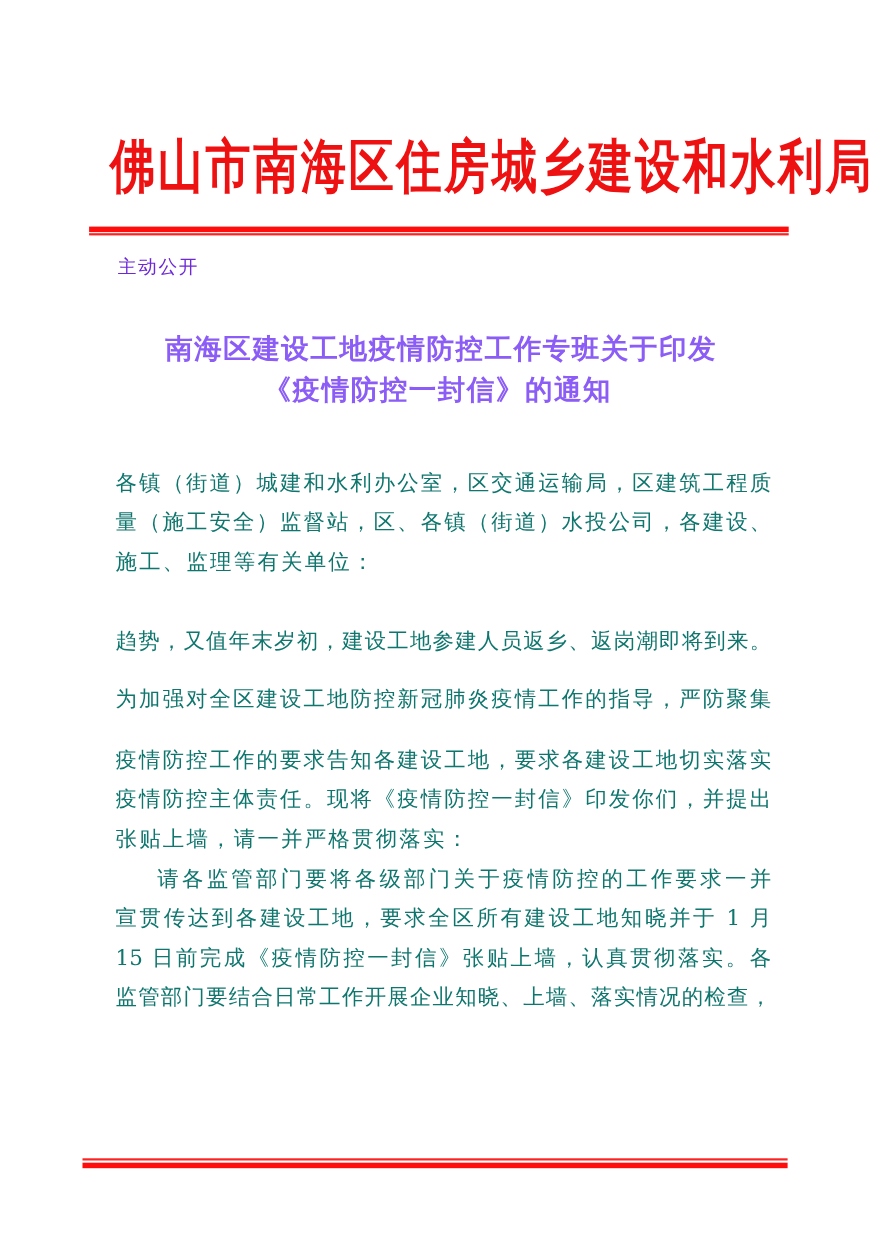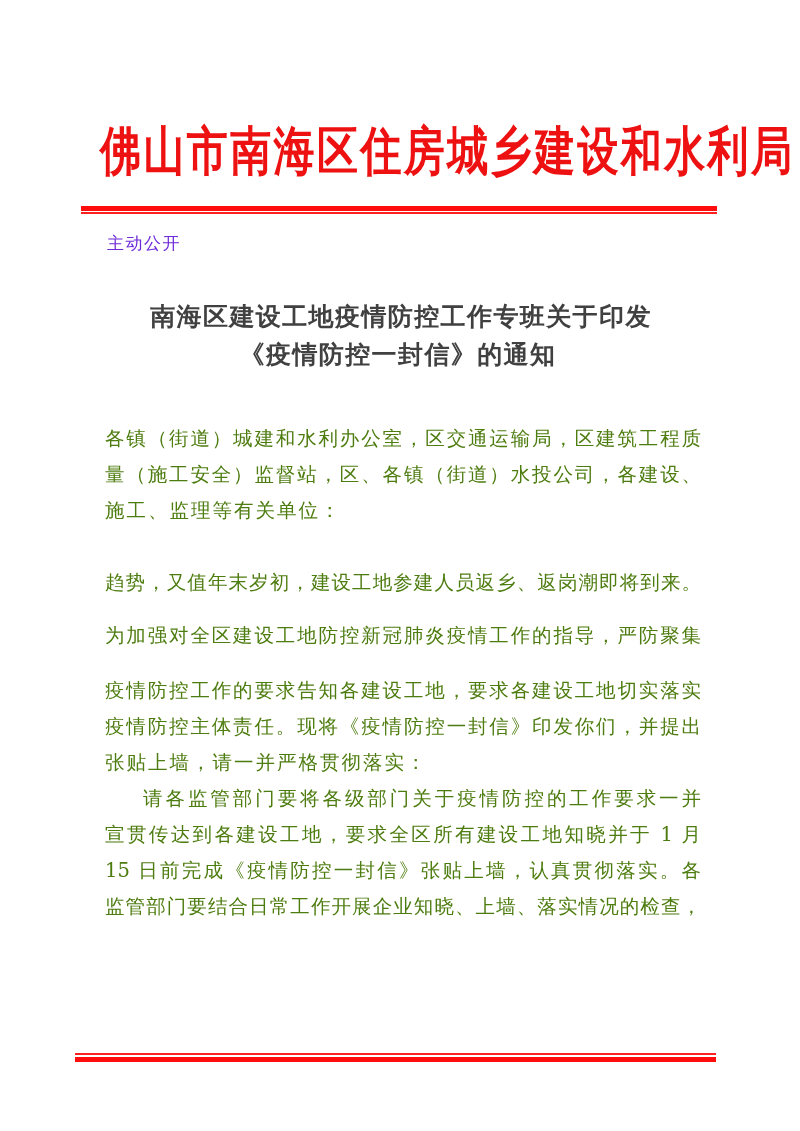--- a/index.html
+++ b/index.html
@@ -67,35 +67,35 @@
     
     .doc-title {
       position: absolute;
       left: 0;
       width: 800px;
       text-align: center;
       font-family: "DejaVu Serif", "Liberation Serif", serif;
       font-weight: bold;
       font-size: 25px;
       line-height: 30px;
-      color: #404040;
+      color: #8b5cf6;
       letter-spacing: 1.4px;
       white-space: nowrap;
     }
     .doc-title.l1 { top: 302px; left: 1px; }
     .doc-title.l2 { top: 340px; left: -2px; }
     
     .line {
       position: absolute;
       left: 105px;
       width: 596px;
       font-family: "DejaVu Serif", "Liberation Serif", serif;
       font-size: 19.5px;
       line-height: 26px;
-      color: #4d7c0f;
+      color: #0f766e;
       white-space: nowrap;
       text-align: justify;
       text-align-last: justify;
     }
     .line.indent { left: 143px; width: 558px; }
     .line.last { text-align-last: left; letter-spacing: 2px; }
   </style>
 </head>
 <body>
 

